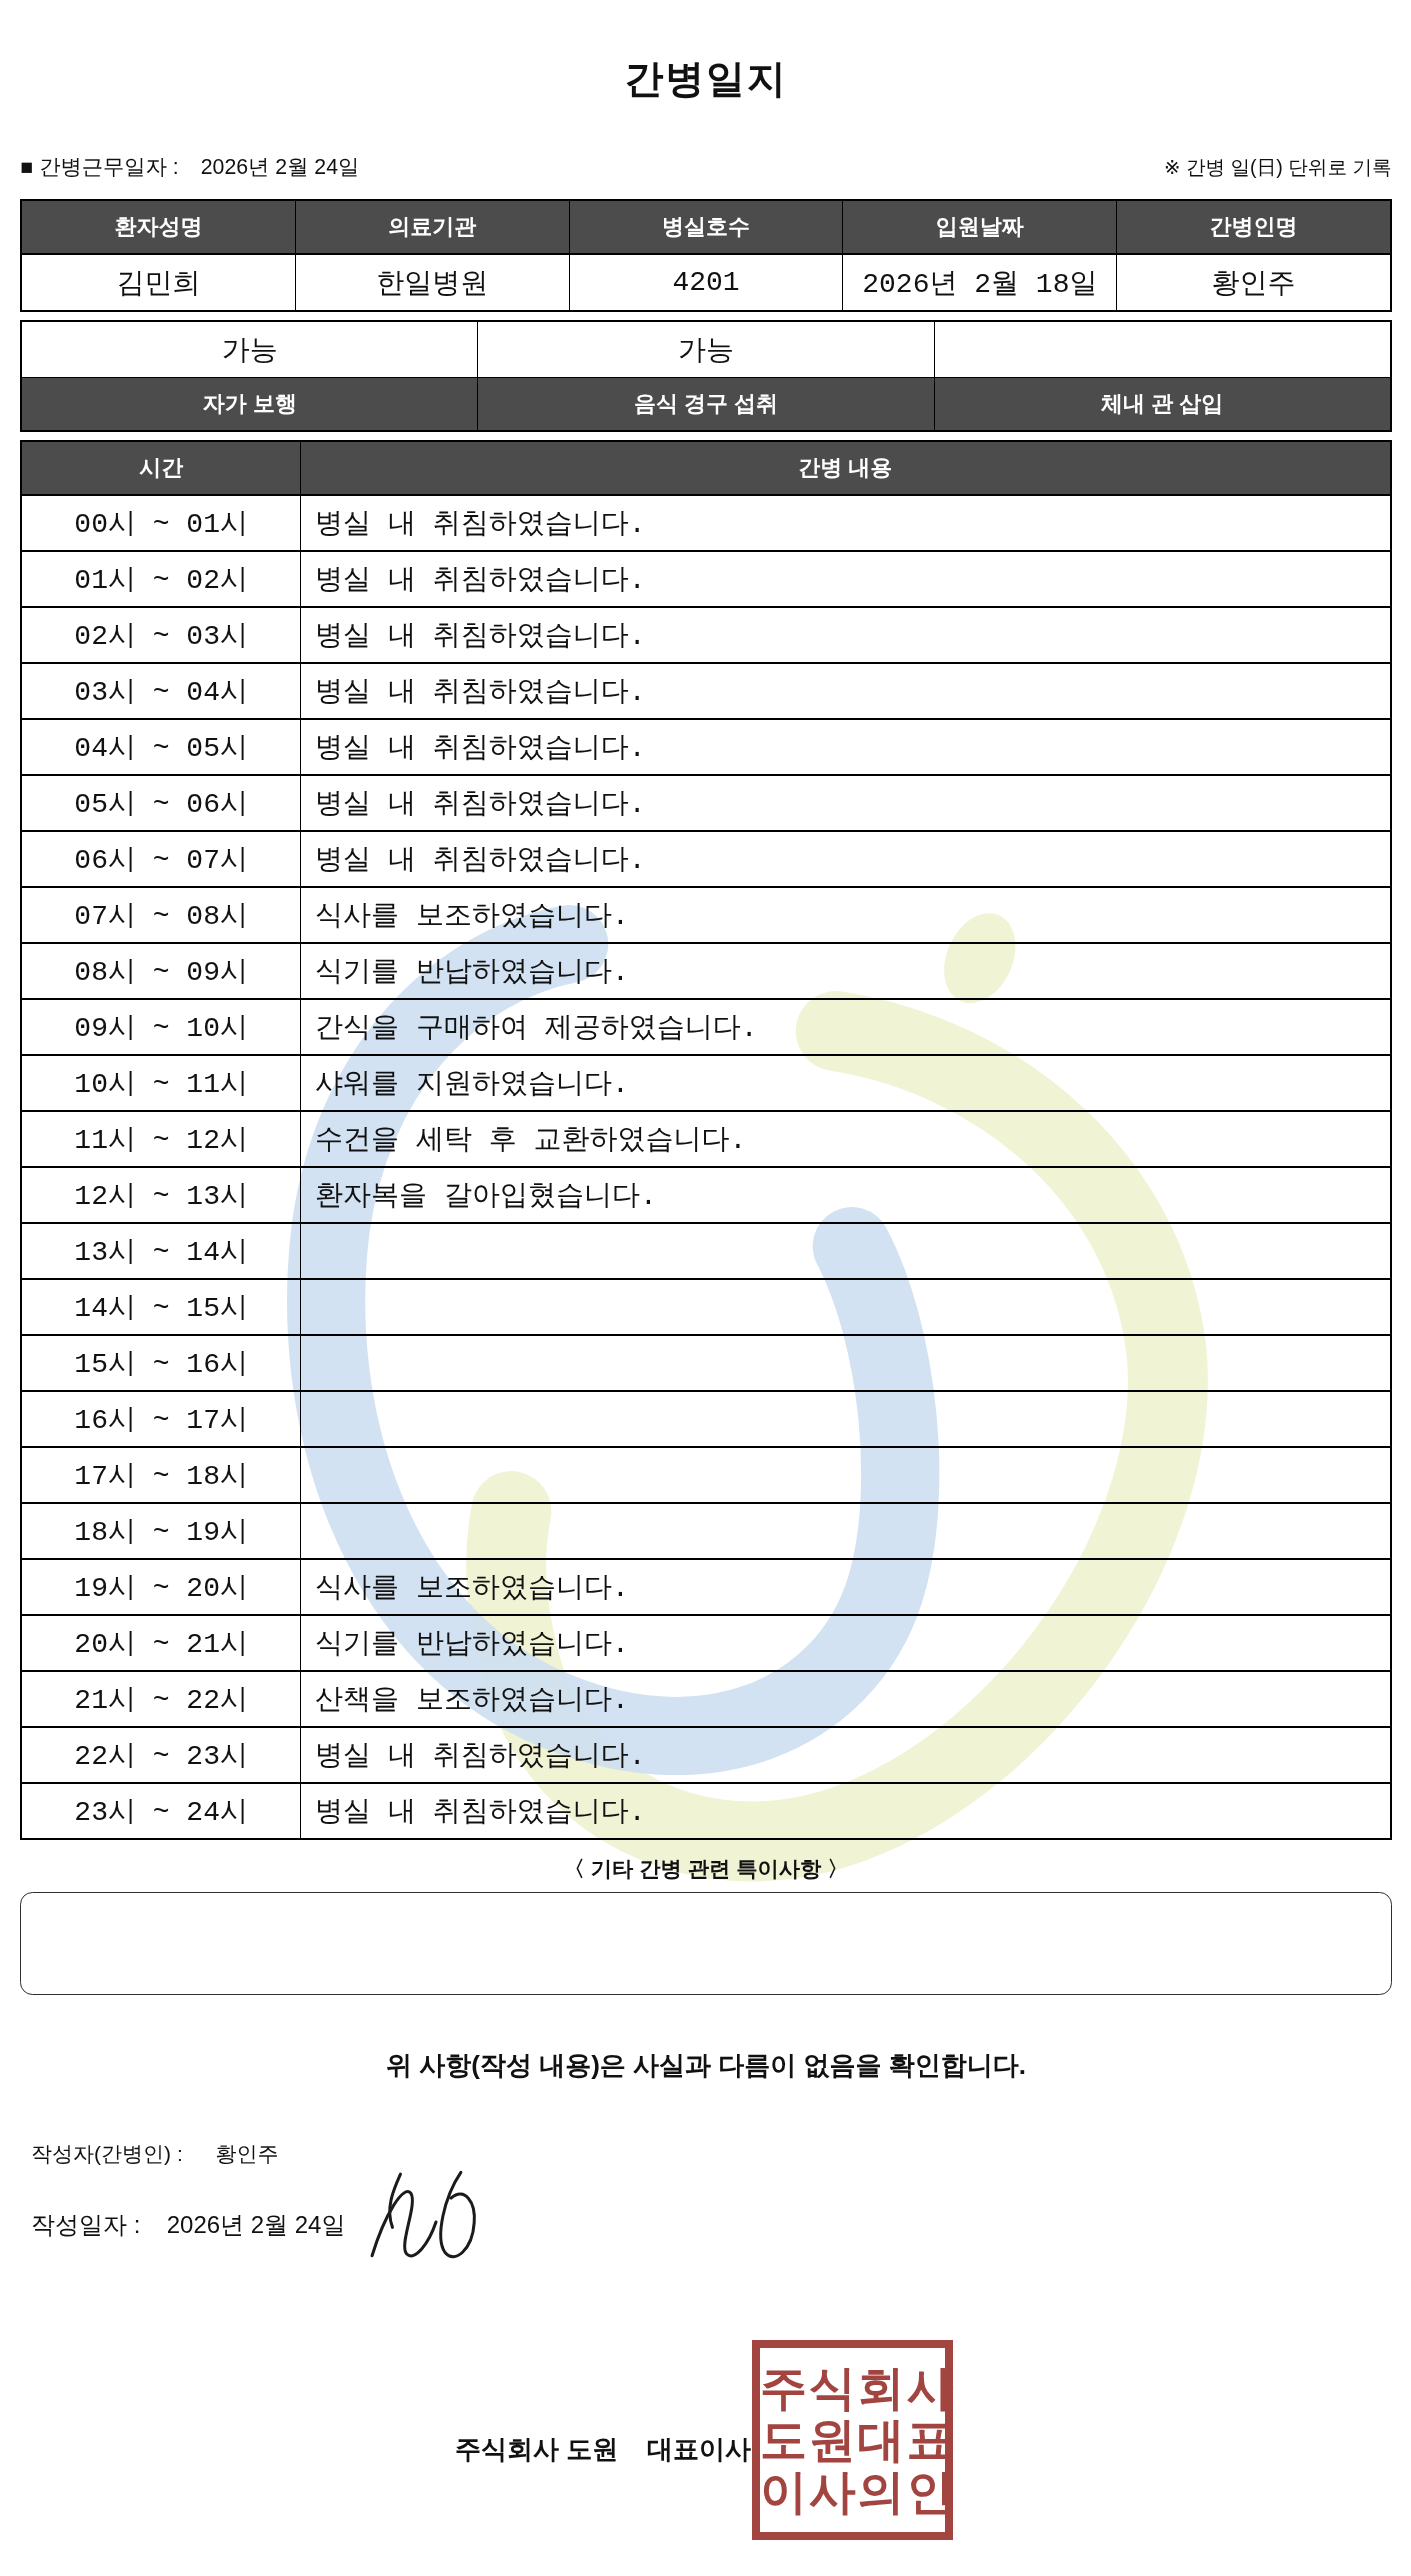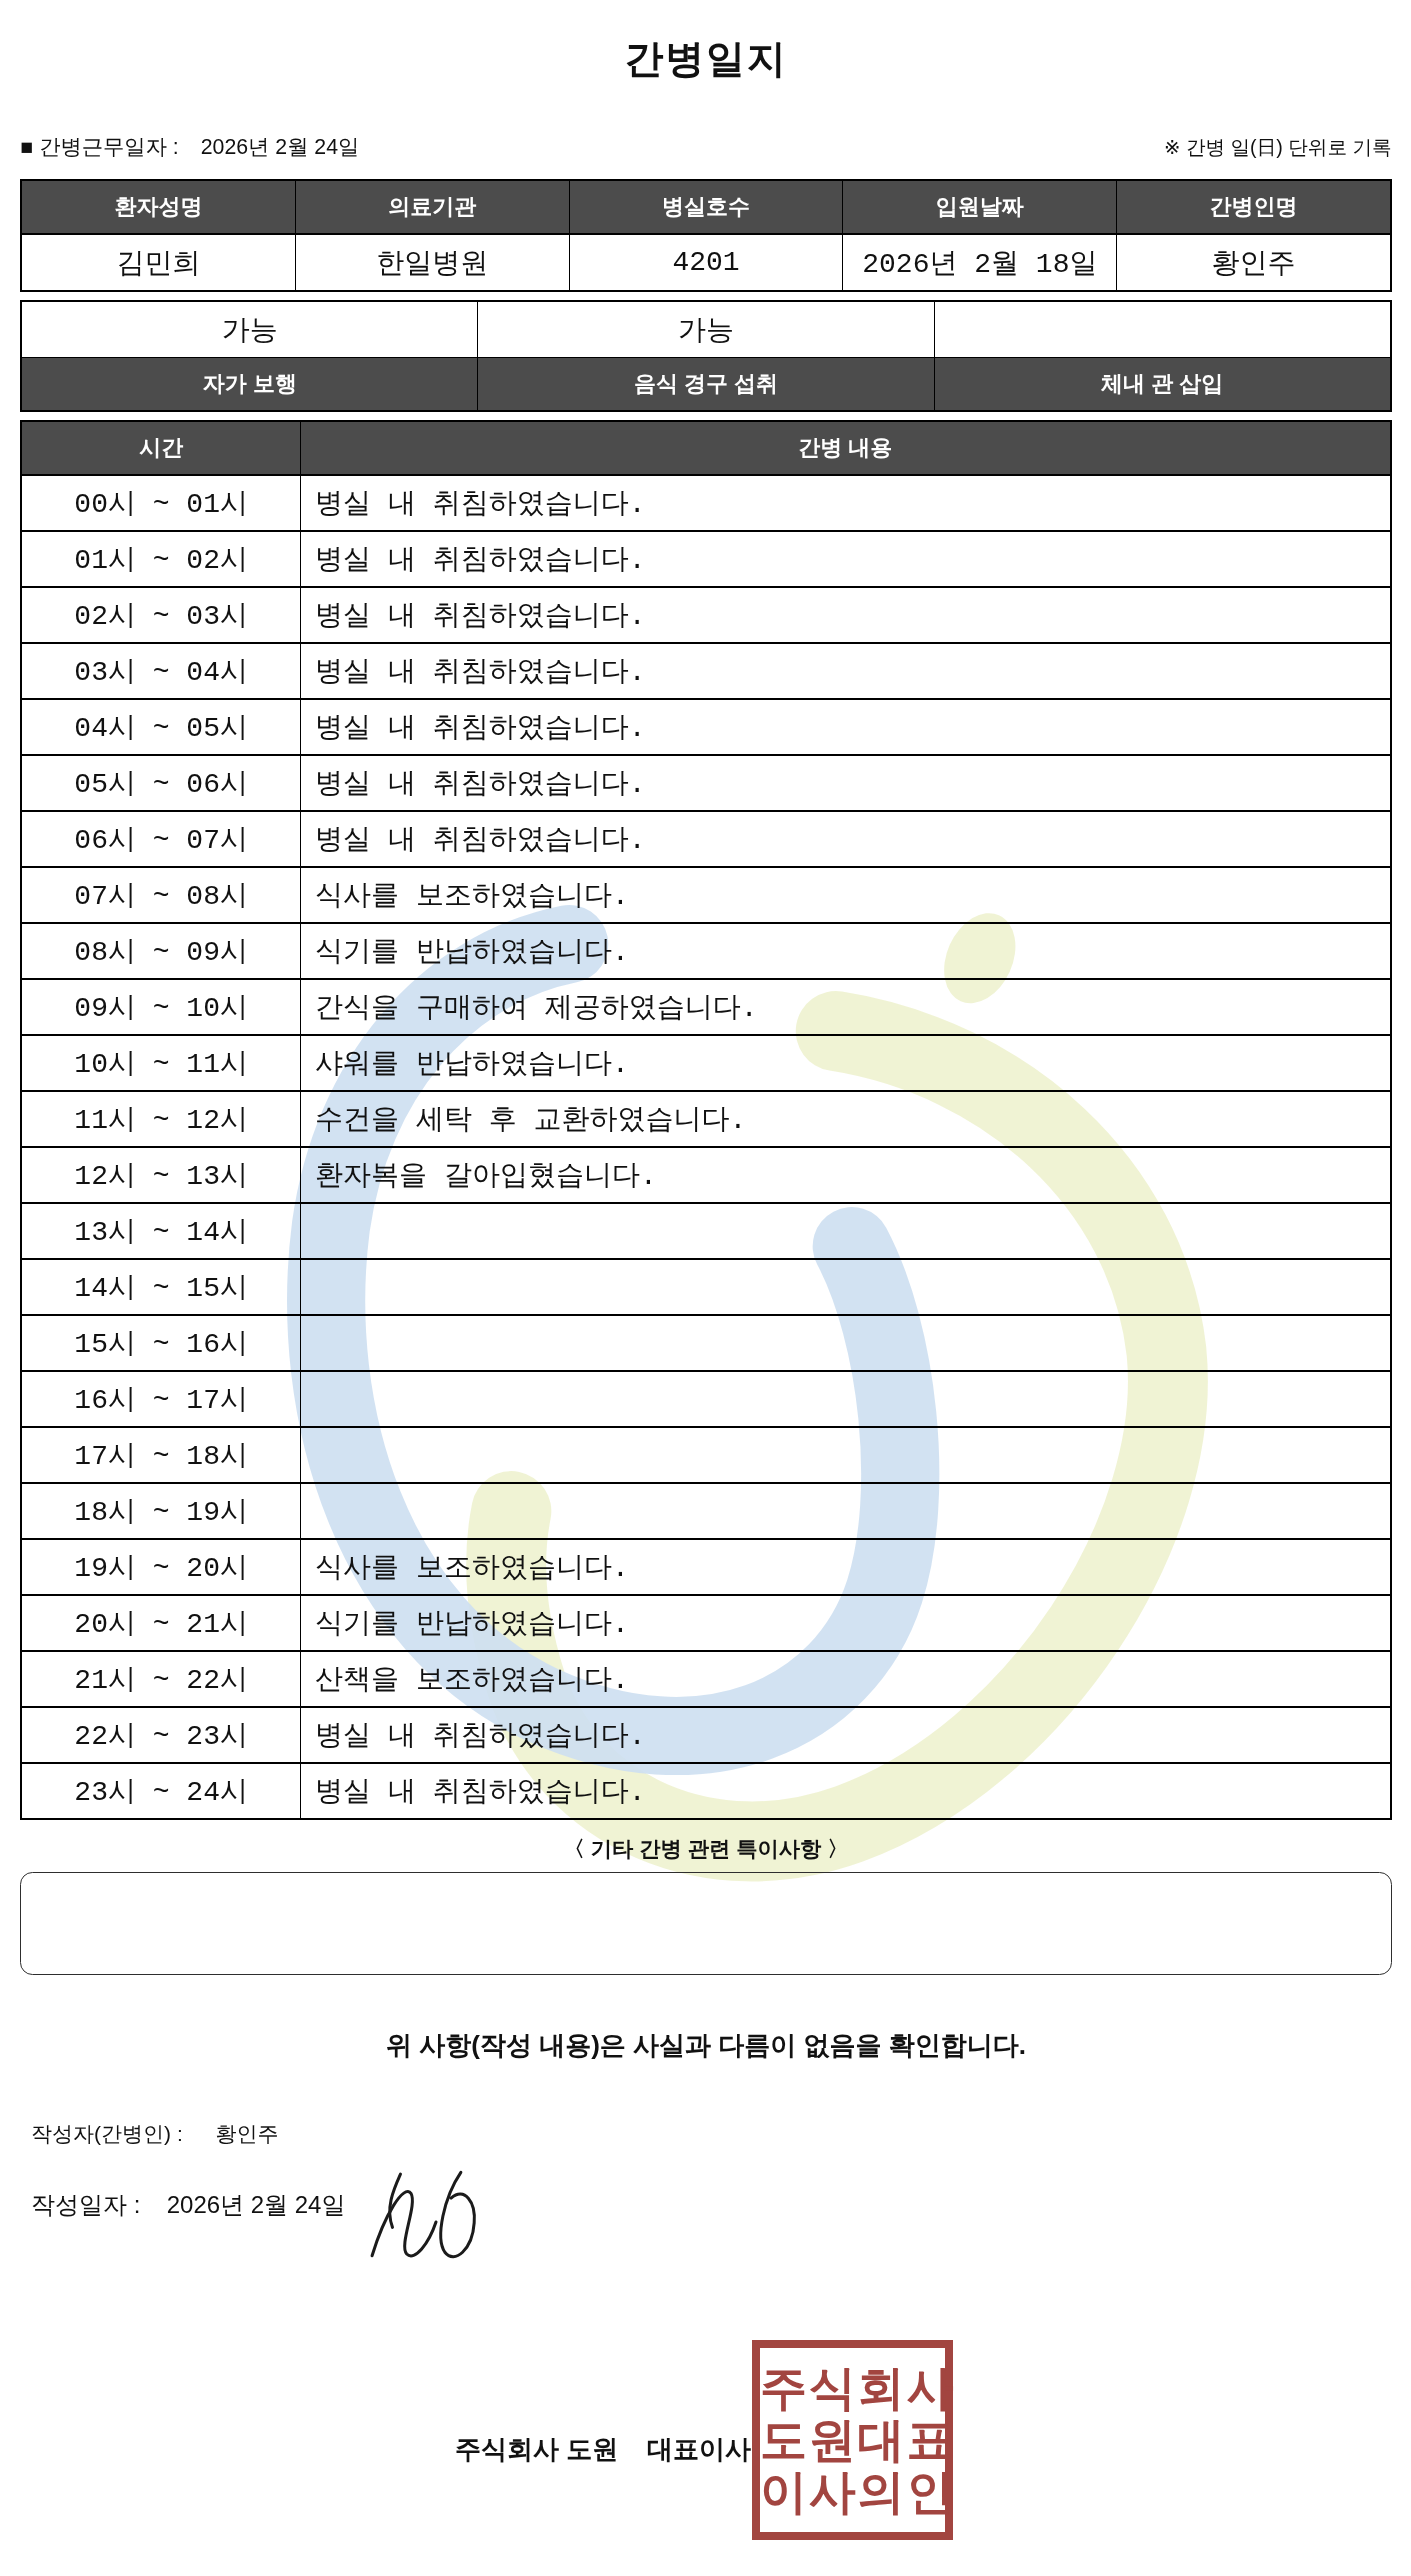--- a/index.html
+++ b/index.html
@@ -9,21 +9,21 @@
     margin:0 auto;
     background:#ffffff;
     font-family:"Liberation Sans","DejaVu Sans",sans-serif;
     color:#111;
     overflow:hidden;
   }
   .watermark { position:absolute; left:0; top:0; z-index:0; pointer-events:none; }
   .content { position:relative; z-index:1; padding:0 20.4px; }
 
   .doc-title {
-    margin:0; padding-top:32px;
+    margin:0; padding-top:52px;
     text-align:center;
     font-size:39px; font-weight:bold; letter-spacing:1.8px;
   }
 
   .meta-row {
     display:flex; justify-content:space-between; align-items:flex-end;
     margin-top:46px;
     font-size:21.3px;
   }
   .meta-left { font-weight:normal; }
@@ -198,21 +198,21 @@
           <tr>
             <td class="time-cell">08시 ~ 09시</td>
             <td class="content-cell">식기를 반납하였습니다.</td>
           </tr>
           <tr>
             <td class="time-cell">09시 ~ 10시</td>
             <td class="content-cell">간식을 구매하여 제공하였습니다.</td>
           </tr>
           <tr>
             <td class="time-cell">10시 ~ 11시</td>
-            <td class="content-cell">샤워를 반납하였습니다.</td>
+            <td class="content-cell">샤워를 지원하였습니다.</td>
           </tr>
           <tr>
             <td class="time-cell">11시 ~ 12시</td>
             <td class="content-cell">수건을 세탁 후 교환하였습니다.</td>
           </tr>
           <tr>
             <td class="time-cell">12시 ~ 13시</td>
             <td class="content-cell">환자복을 갈아입혔습니다.</td>
           </tr>
           <tr>

